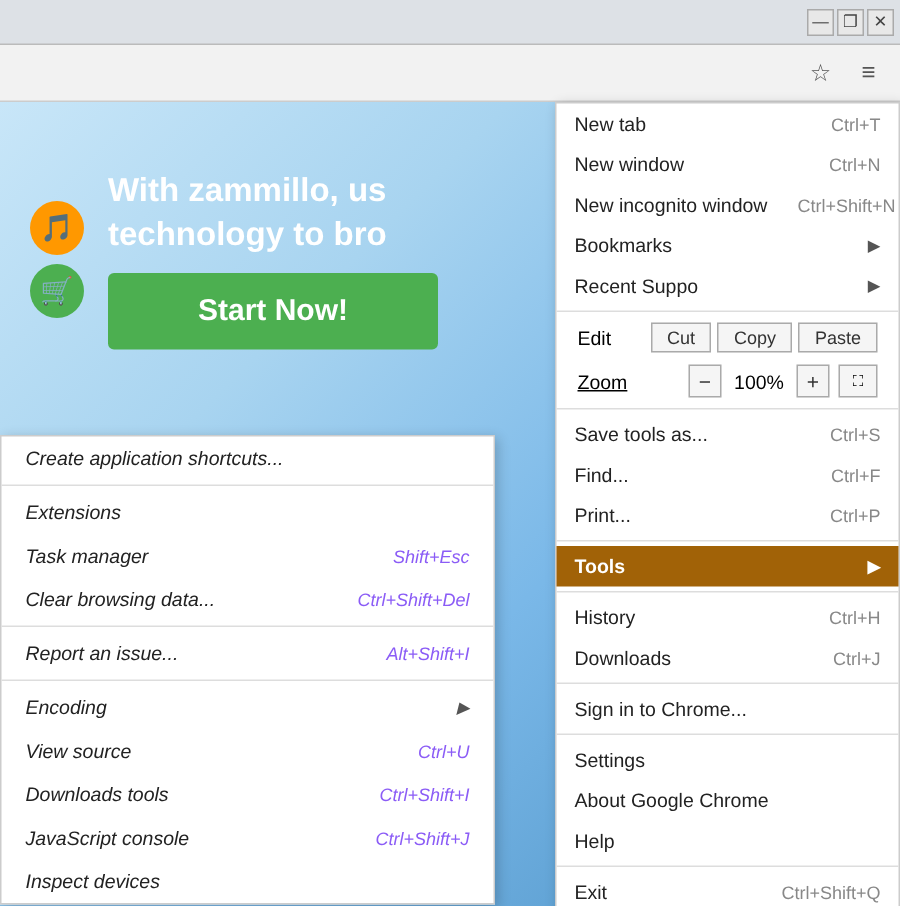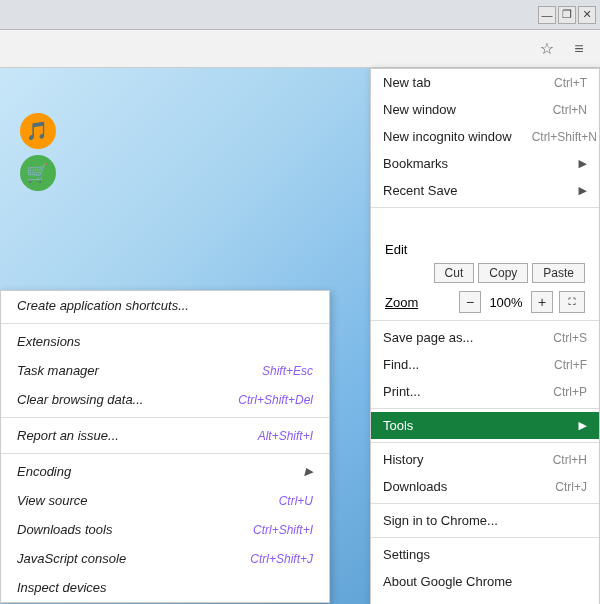--- a/index.html
+++ b/index.html
@@ -138,22 +138,23 @@
       display: flex;
       align-items: center;
       justify-content: space-between;
       padding: 6px 12px;
       cursor: pointer;
       color: #222;
       font-size: 13px;
       white-space: nowrap;
     }
     .menu-item.highlighted {
-      background: #15803d;
-      color: #fff;
+      background: #a16207;
+      color: #fff;
+      font-weight: bold;
     }
     .menu-item .shortcut {
       color: #888;
       font-size: 12px;
       margin-left: 20px;
     }
     .menu-item .arrow {
       font-size: 11px;
       color: #555;
     }
@@ -218,21 +219,20 @@
       flex: 1;
       font-size: 13px;
     }
     .edit-btn {
       border: 1px solid #aaa;
       background: #f5f5f5;
       padding: 2px 10px;
       cursor: pointer;
       font-size: 12px;
       color: #333;
-      margin-top: 48px;
     }
 
     
     .left-menu-item {
       display: flex;
       align-items: center;
       justify-content: space-between;
       padding: 7px 16px;
       cursor: pointer;
       color: #222;
@@ -267,20 +267,24 @@
 </div>
 
 <div class="page-bg">
   <div class="page-content">
     <div class="page-support">Suppo</div>
     <div style="display:flex; align-items:center; gap:10px; margin-top:10px;">
       <div style="display:flex; flex-direction:column; gap:6px; margin-right:6px;">
         <div class="page-icon-circle" style="background:#ff9800;">🎵</div>
         <div class="page-icon-circle" style="background:#4caf50;">🛒</div>
       </div>
+      <div>
+        <div class="page-headline">With zammillo, us technology to bro</div>
+        <button class="start-now-btn">Start Now!</button>
+      </div>
     </div>
   </div>
 </div>
 
 <div class="dropdown-right" id="right-menu">
     <div class="menu-item">
       <span>New tab</span>
       <span class="shortcut">Ctrl+T</span>
     </div>
     <div class="menu-item">
@@ -289,40 +293,40 @@
     </div>
     <div class="menu-item">
       <span>New incognito window</span>
       <span class="shortcut">Ctrl+Shift+N</span>
     </div>
     <div class="menu-item">
       <span>Bookmarks</span>
       <span class="arrow">▶</span>
     </div>
     <div class="menu-item">
-      <span>Recent Save</span>
+      <span>Recent Suppo</span>
       <span class="arrow">▶</span>
     </div>
     <hr class="menu-separator">
     <div class="edit-row">
       <span>Edit</span>
       <button class="edit-btn">Cut</button>
       <button class="edit-btn">Copy</button>
       <button class="edit-btn">Paste</button>
     </div>
     <div class="zoom-row">
       <span>Zoom</span>
       <div class="zoom-btn">−</div>
       <span class="zoom-val">100%</span>
       <div class="zoom-btn">+</div>
       <div class="zoom-expand">⛶</div>
     </div>
     <hr class="menu-separator">
     <div class="menu-item">
-      <span>Save page as...</span>
+      <span>Save tools as...</span>
       <span class="shortcut">Ctrl+S</span>
     </div>
     <div class="menu-item">
       <span>Find...</span>
       <span class="shortcut">Ctrl+F</span>
     </div>
     <div class="menu-item">
       <span>Print...</span>
       <span class="shortcut">Ctrl+P</span>
     </div>

